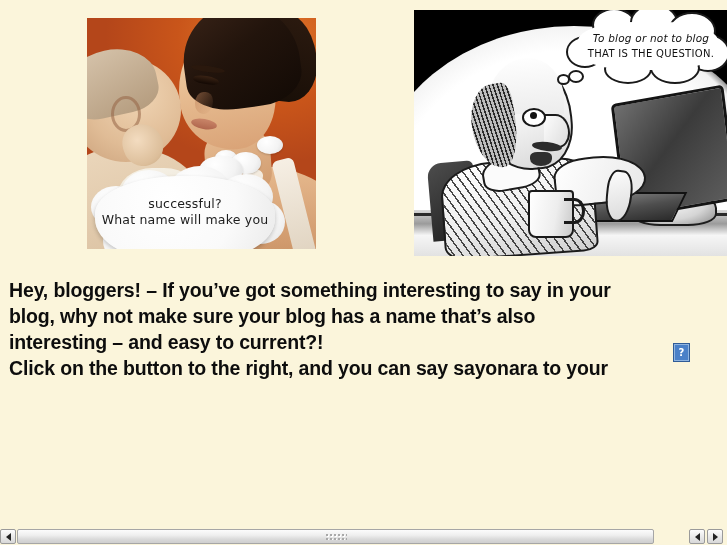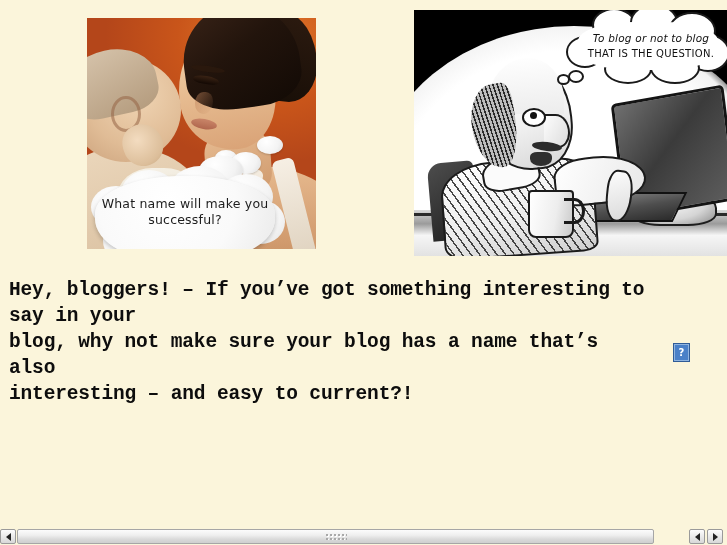--- a/index.html
+++ b/index.html
@@ -462,21 +462,21 @@
     letter-spacing: .3px;
   }
 
   
   #body-copy {
     position: absolute;
     left: 9px;
     top: 277px;
     width: 640px;
     color: #0d0d0d;
-    font-family: Liberation Mono, monospace;
+    font-family: Liberation Sans, sans-serif;
     font-weight: bold;
     font-size: 19.5px;
     line-height: 26px;
     letter-spacing: -.15px;
   }
   #body-copy p { margin: 0; }
 
   
   #missing-image-placeholder {
     position: absolute;
@@ -601,22 +601,22 @@
     <div class="bubble-lobe bl2"></div>
     <div class="bubble-lobe bl3"></div>
     <div class="bubble-lobe bl4"></div>
     <div class="bubble-lobe bl5"></div>
     <div class="bubble-lobe bl6"></div>
     <div class="bubble-lobe bl7"></div>
     <div class="bubble-lobe bl8"></div>
     <div class="bubble"></div>
 
     <div class="bubble-text">
+      <div>successful?</div>
       <div>What name will make you</div>
-      <div>successful?</div>
     </div>
   </div>
 
   <div id="cartoon-shakespeare">
     <div class="spot"></div>
     <div class="desk"></div>
     <div class="desk-edge"></div>
 
     <div class="monitor-neck"></div>
     <div class="monitor-base"></div>
@@ -652,20 +652,21 @@
     <div class="tb-dot tbd2"></div>
 
     <div class="tb-line1">To blog or not to blog</div>
     <div class="tb-line2">THAT IS THE QUESTION.</div>
   </div>
 
   <div id="body-copy">
     <p>Hey, bloggers! – If you’ve got something interesting to say in your</p>
     <p>blog, why not make sure your blog has a name that’s also</p>
     <p>interesting – and easy to current?!</p>
+    <p>Click on the button to the right, and you can say sayonara to your</p>
   </div>
 
   <div id="missing-image-placeholder">
     <span>?</span>
   </div>
 
   <div id="hscrollbar">
     <div class="sb-btn">
       <span class="sb-arrow left"></span>
     </div>

